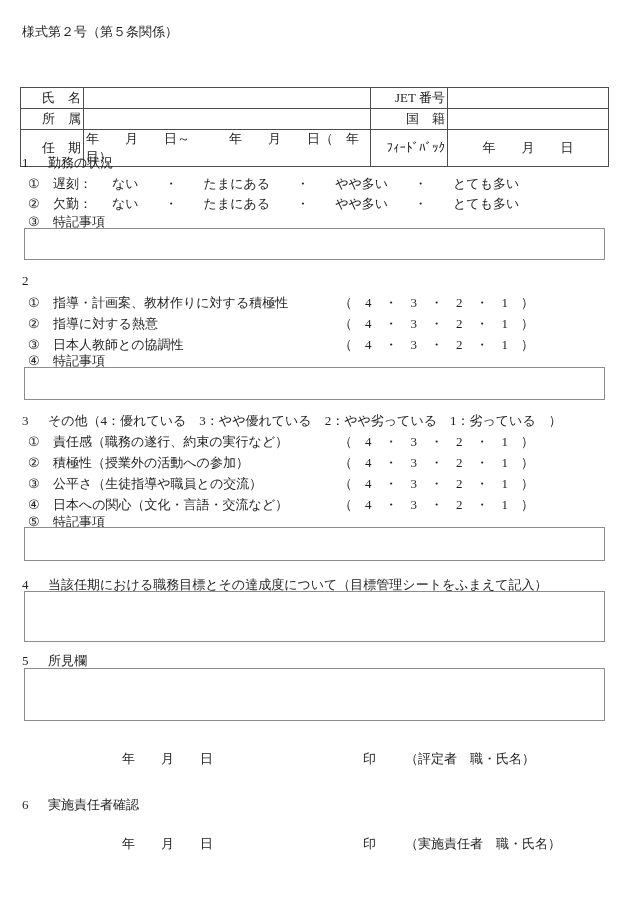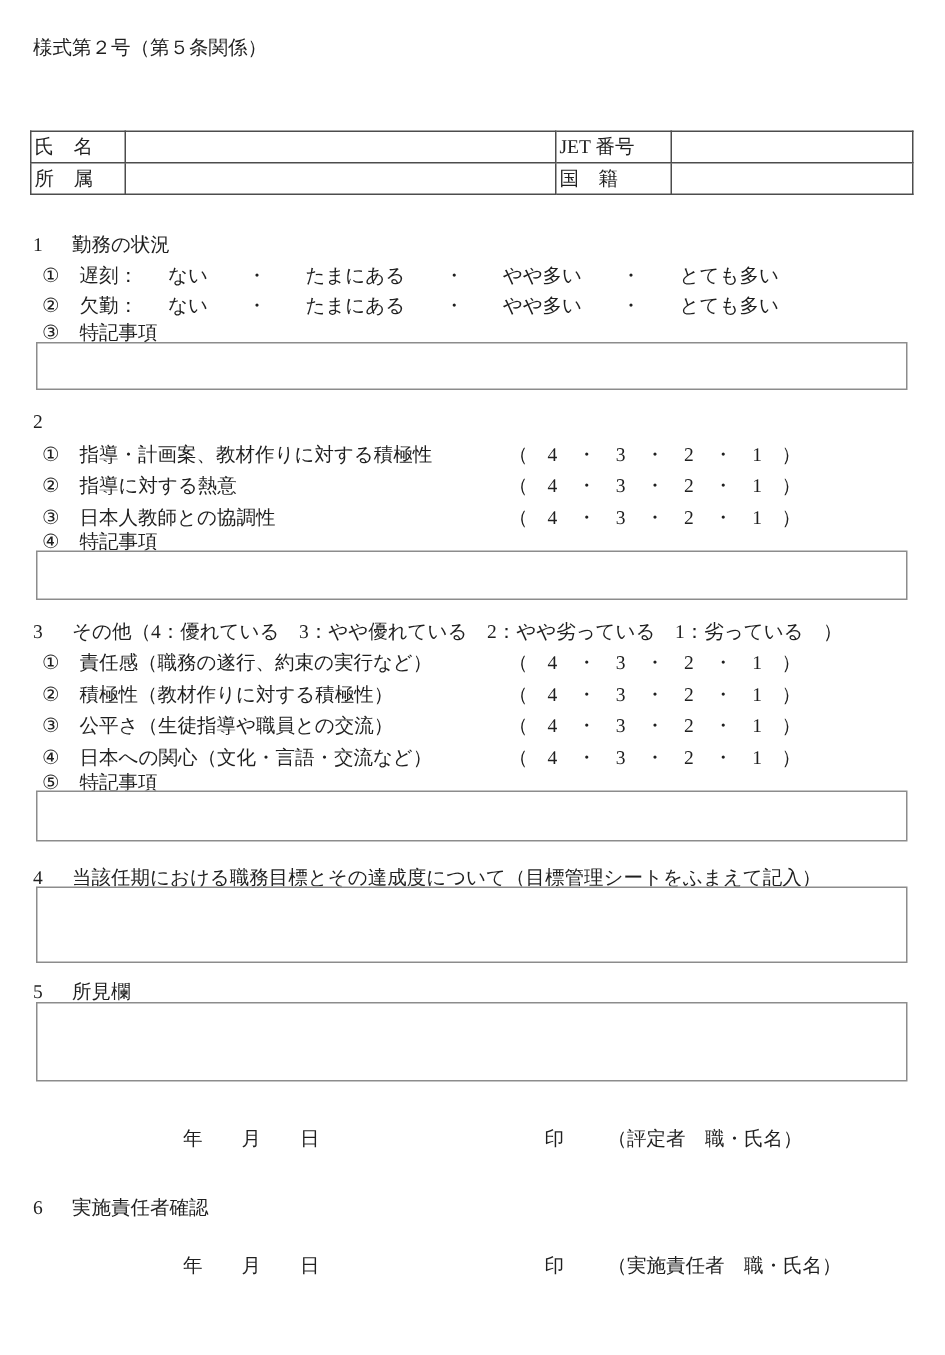--- a/index.html
+++ b/index.html
@@ -10,21 +10,21 @@
   }
   .abs{position:absolute;white-space:nowrap;line-height:16px;height:16px;}
   .form-code{top:24px;left:22px;}
   .doc-title{top:61px;left:0;width:630px;text-align:center;font-weight:bold;font-size:14px;}
   table.htable{
     position:absolute;top:87px;left:20px;width:588px;
     border-collapse:collapse;table-layout:fixed;
     font-size:13px;color:#1f1f1f;
   }
   table.htable td{border:1px solid #4d4d4d;height:20px;padding:0 2px;overflow:hidden;}
-  td.lbl{text-align:left;}
+  td.lbl{text-align:right;}
   td.v-indent{padding-left:21px;}
   td.v-center{text-align:center;}
   .sec-head .hnum{position:absolute;left:22px;}
   .sec-head .htext{position:absolute;left:48px;}
   .item .inum{position:absolute;left:28px;}
   .item .ilabel{position:absolute;left:53px;}
   .item .iopts{position:absolute;left:112px;}
   .item .irate{position:absolute;left:339px;}
   .row-full{left:0;width:630px;}
   .wbox{position:absolute;left:24px;width:579px;border:1px solid #8c8c8c;background:#ffffff;}
@@ -51,20 +51,26 @@
       <td class="lbl">氏　名</td>
       <td></td>
       <td class="lbl">JET 番号</td>
       <td></td>
     </tr>
     <tr>
       <td class="lbl">所　属</td>
       <td></td>
       <td class="lbl">国　籍</td>
       <td></td>
+    </tr>
+    <tr>
+      <td class="lbl">任　期</td>
+      <td class="v-indent">年　　月　　日～　　　年　　月　　日（　年目）</td>
+      <td class="lbl">ﾌｨｰﾄﾞﾊﾞｯｸ</td>
+      <td class="v-center">年　　月　　日</td>
     </tr>
   </tbody>
     </table>
 
   <div class="abs row-full sec-head" style="top:155px">
     <span class="hnum">1</span>
     <span class="htext">勤務の状況</span>
   </div>
   <div class="abs row-full item" style="top:176px">
     <span class="inum">①</span>
@@ -110,21 +116,21 @@
     <span class="hnum">3</span>
     <span class="htext">その他（4：優れている　3：やや優れている　2：やや劣っている　1：劣っている　）</span>
   </div>
   <div class="abs row-full item" style="top:434px">
     <span class="inum">①</span>
     <span class="ilabel">責任感（職務の遂行、約束の実行など）</span>
     <span class="irate">（　4　・　3　・　2　・　1　）</span>
   </div>
   <div class="abs row-full item" style="top:455px">
     <span class="inum">②</span>
-    <span class="ilabel">積極性（教材作りに対する積極性）</span>
+    <span class="ilabel">積極性（授業外の活動への参加）</span>
     <span class="irate">（　4　・　3　・　2　・　1　）</span>
   </div>
   <div class="abs row-full item" style="top:476px">
     <span class="inum">③</span>
     <span class="ilabel">公平さ（生徒指導や職員との交流）</span>
     <span class="irate">（　4　・　3　・　2　・　1　）</span>
   </div>
   <div class="abs row-full item" style="top:497px">
     <span class="inum">④</span>
     <span class="ilabel">日本への関心（文化・言語・交流など）</span>

